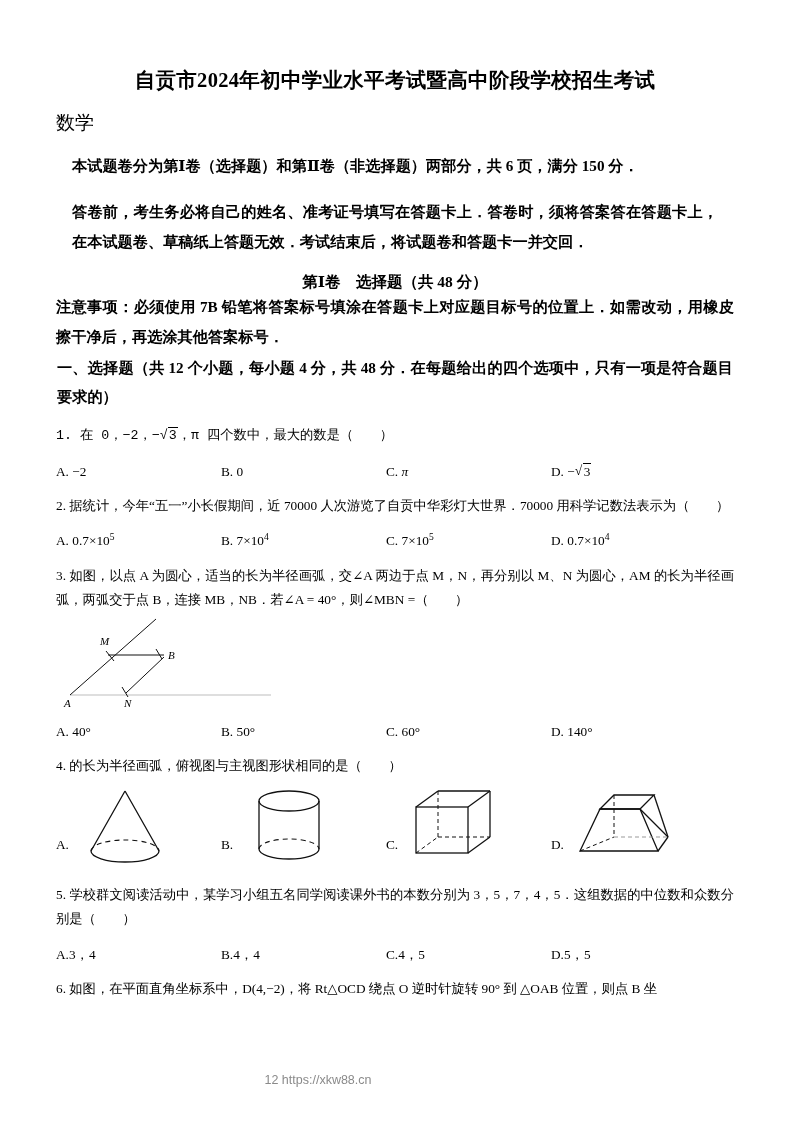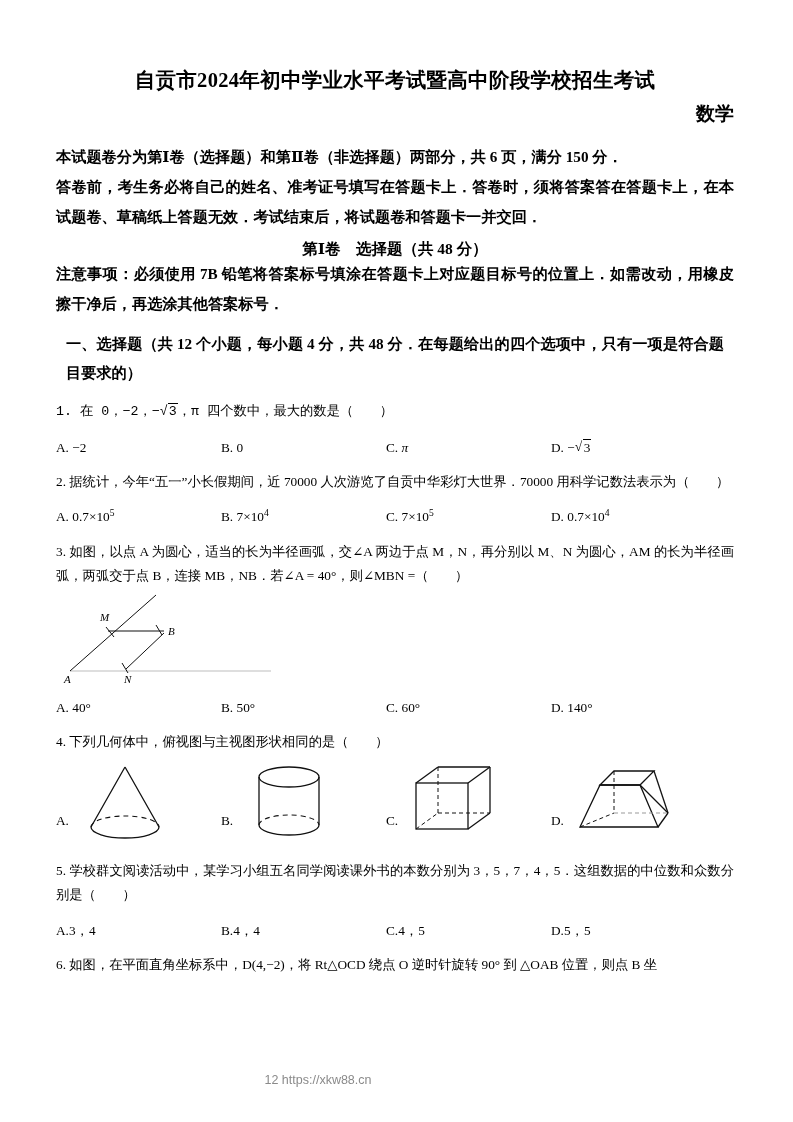--- a/index.html
+++ b/index.html
@@ -32,58 +32,58 @@
   
   .doc-title {
     text-align: center;
     font-size: 20.5px;
     font-weight: bold;
     letter-spacing: 0.3px;
     margin-top: 68px;
     line-height: 1.2;
   }
   .doc-subtitle {
-    text-align: right;
+    text-align: left;
     font-size: 19px;
-    font-weight: bold;
-    margin-top: 10px;
+    font-weight: normal;
+    margin-top: 19px;
     line-height: 1.2;
   }
   .section-center {
     text-align: center;
     font-size: 15.5px;
     font-weight: bold;
     margin-top: 8px;
     line-height: 1.3;
   }
 
   
   .instr {
+    font-size: 15.2px;
+    font-weight: bold;
+    line-height: 1.95;
+    margin: 16px;
+    text-align: justify;
+    text-justify: inter-ideograph;
+  }
+  .instr.first { margin-top: 17px; }
+
+  .notice {
     font-size: 15.2px;
     font-weight: bold;
     line-height: 1.95;
     margin: 0;
     text-align: justify;
     text-justify: inter-ideograph;
   }
-  .instr.first { margin-top: 17px; }
-
-  .notice {
-    font-size: 15.2px;
-    font-weight: bold;
-    line-height: 1.95;
-    margin: 0;
-    text-align: justify;
-    text-justify: inter-ideograph;
-  }
   .sec-head {
     font-size: 15.2px;
     font-weight: bold;
     line-height: 1.95;
-    margin: 10px;
+    margin: 1px;
     text-align: justify;
     text-justify: inter-ideograph;
   }
 
   
   .question {
     font-size: 13.3px;
     line-height: 1.85;
     margin-top: 12px;
     text-align: justify;
@@ -226,21 +226,21 @@
 
     <div class="options">
       <div class="opt"><span>A.</span>&nbsp;<span>40°</span></div>
       <div class="opt"><span>B.</span>&nbsp;<span>50°</span></div>
       <div class="opt"><span>C.</span>&nbsp;<span>60°</span></div>
       <div class="opt"><span>D.</span>&nbsp;<span>140°</span></div>
     </div>
 
     <div class="question">
       <span>4.</span>
-      <span>下列几何体中，俯视图与主视图形状相同的是（　　）</span>
+      <span>的长为半径画弧，俯视图与主视图形状相同的是（　　）</span>
     </div>
 
     <div class="solids">
       <div class="solid-cell">
         <span class="solid-label">A.</span>
         <svg width="108" height="86" viewBox="0 0 108 86">
           <path d="M54 6 L20 66 M54 6 L88 66" stroke="#111" stroke-width="1.3" fill="none"></path>
           <path d="M20 66 A34 11 0 0 0 88 66" stroke="#111" stroke-width="1.3" fill="none"></path>
           <path d="M20 66 A34 11 0 0 1 88 66" stroke="#111" stroke-width="1.1" fill="none" stroke-dasharray="5,4"></path>
         </svg>

